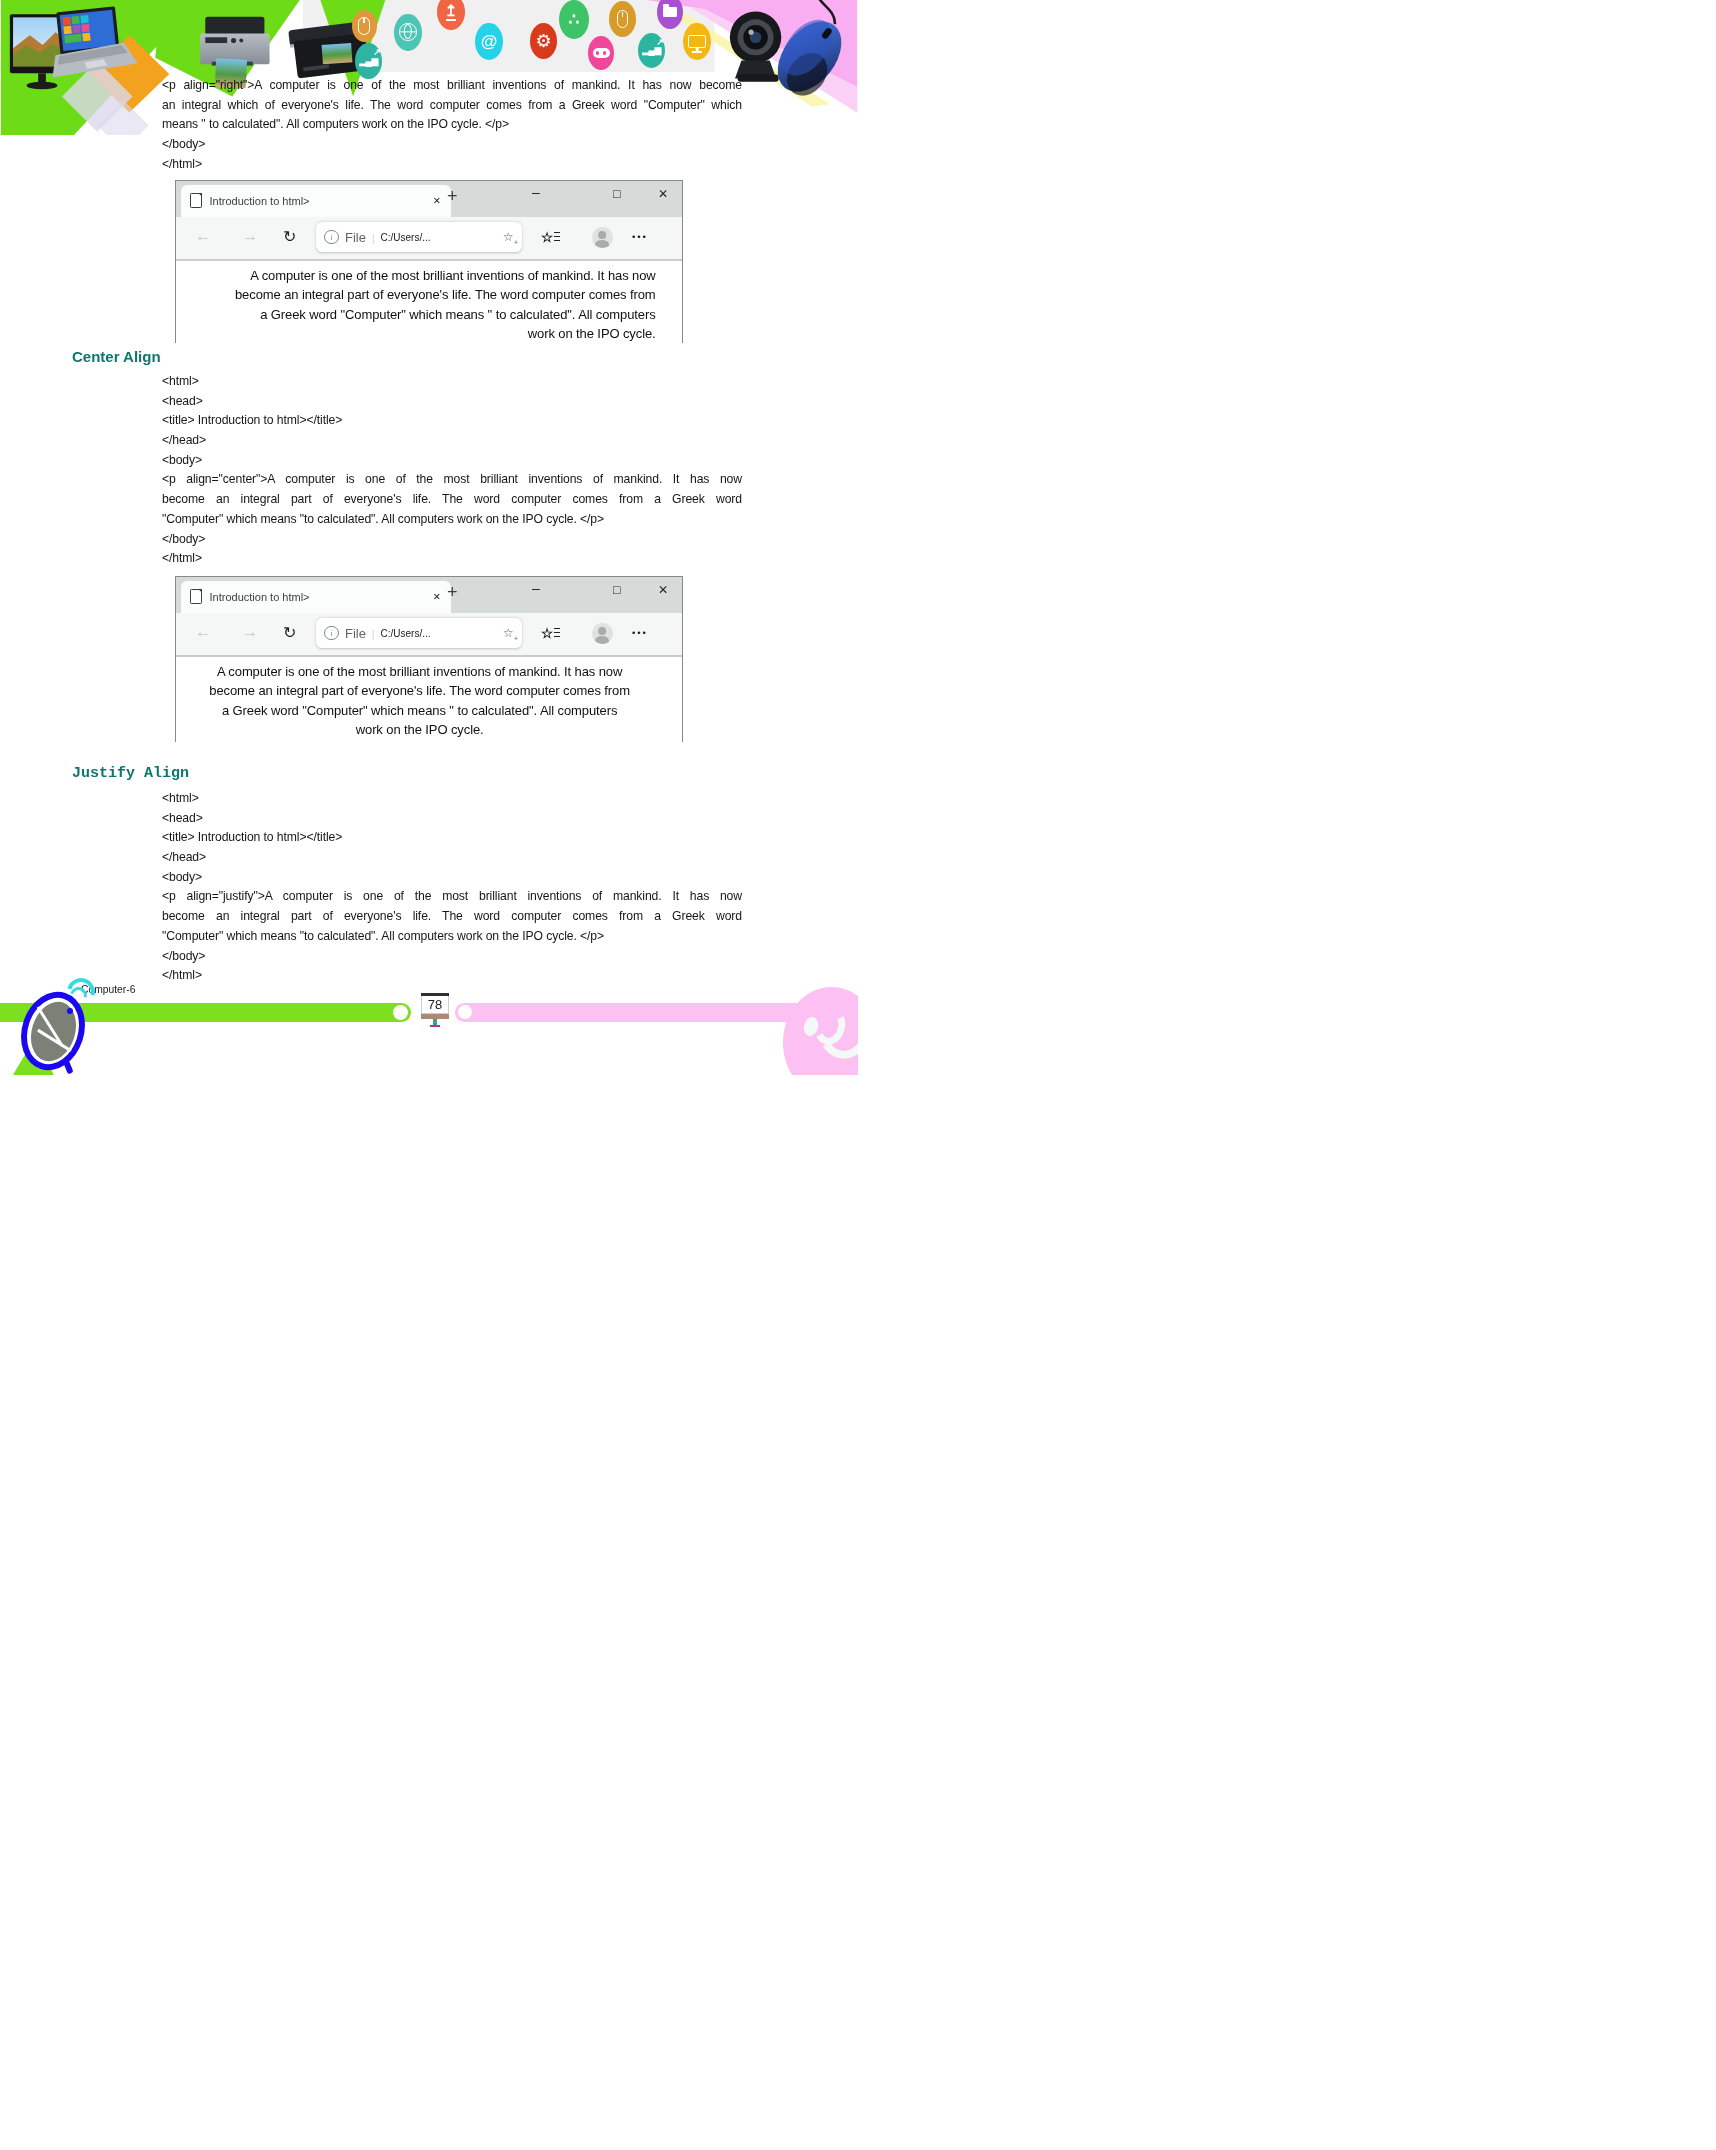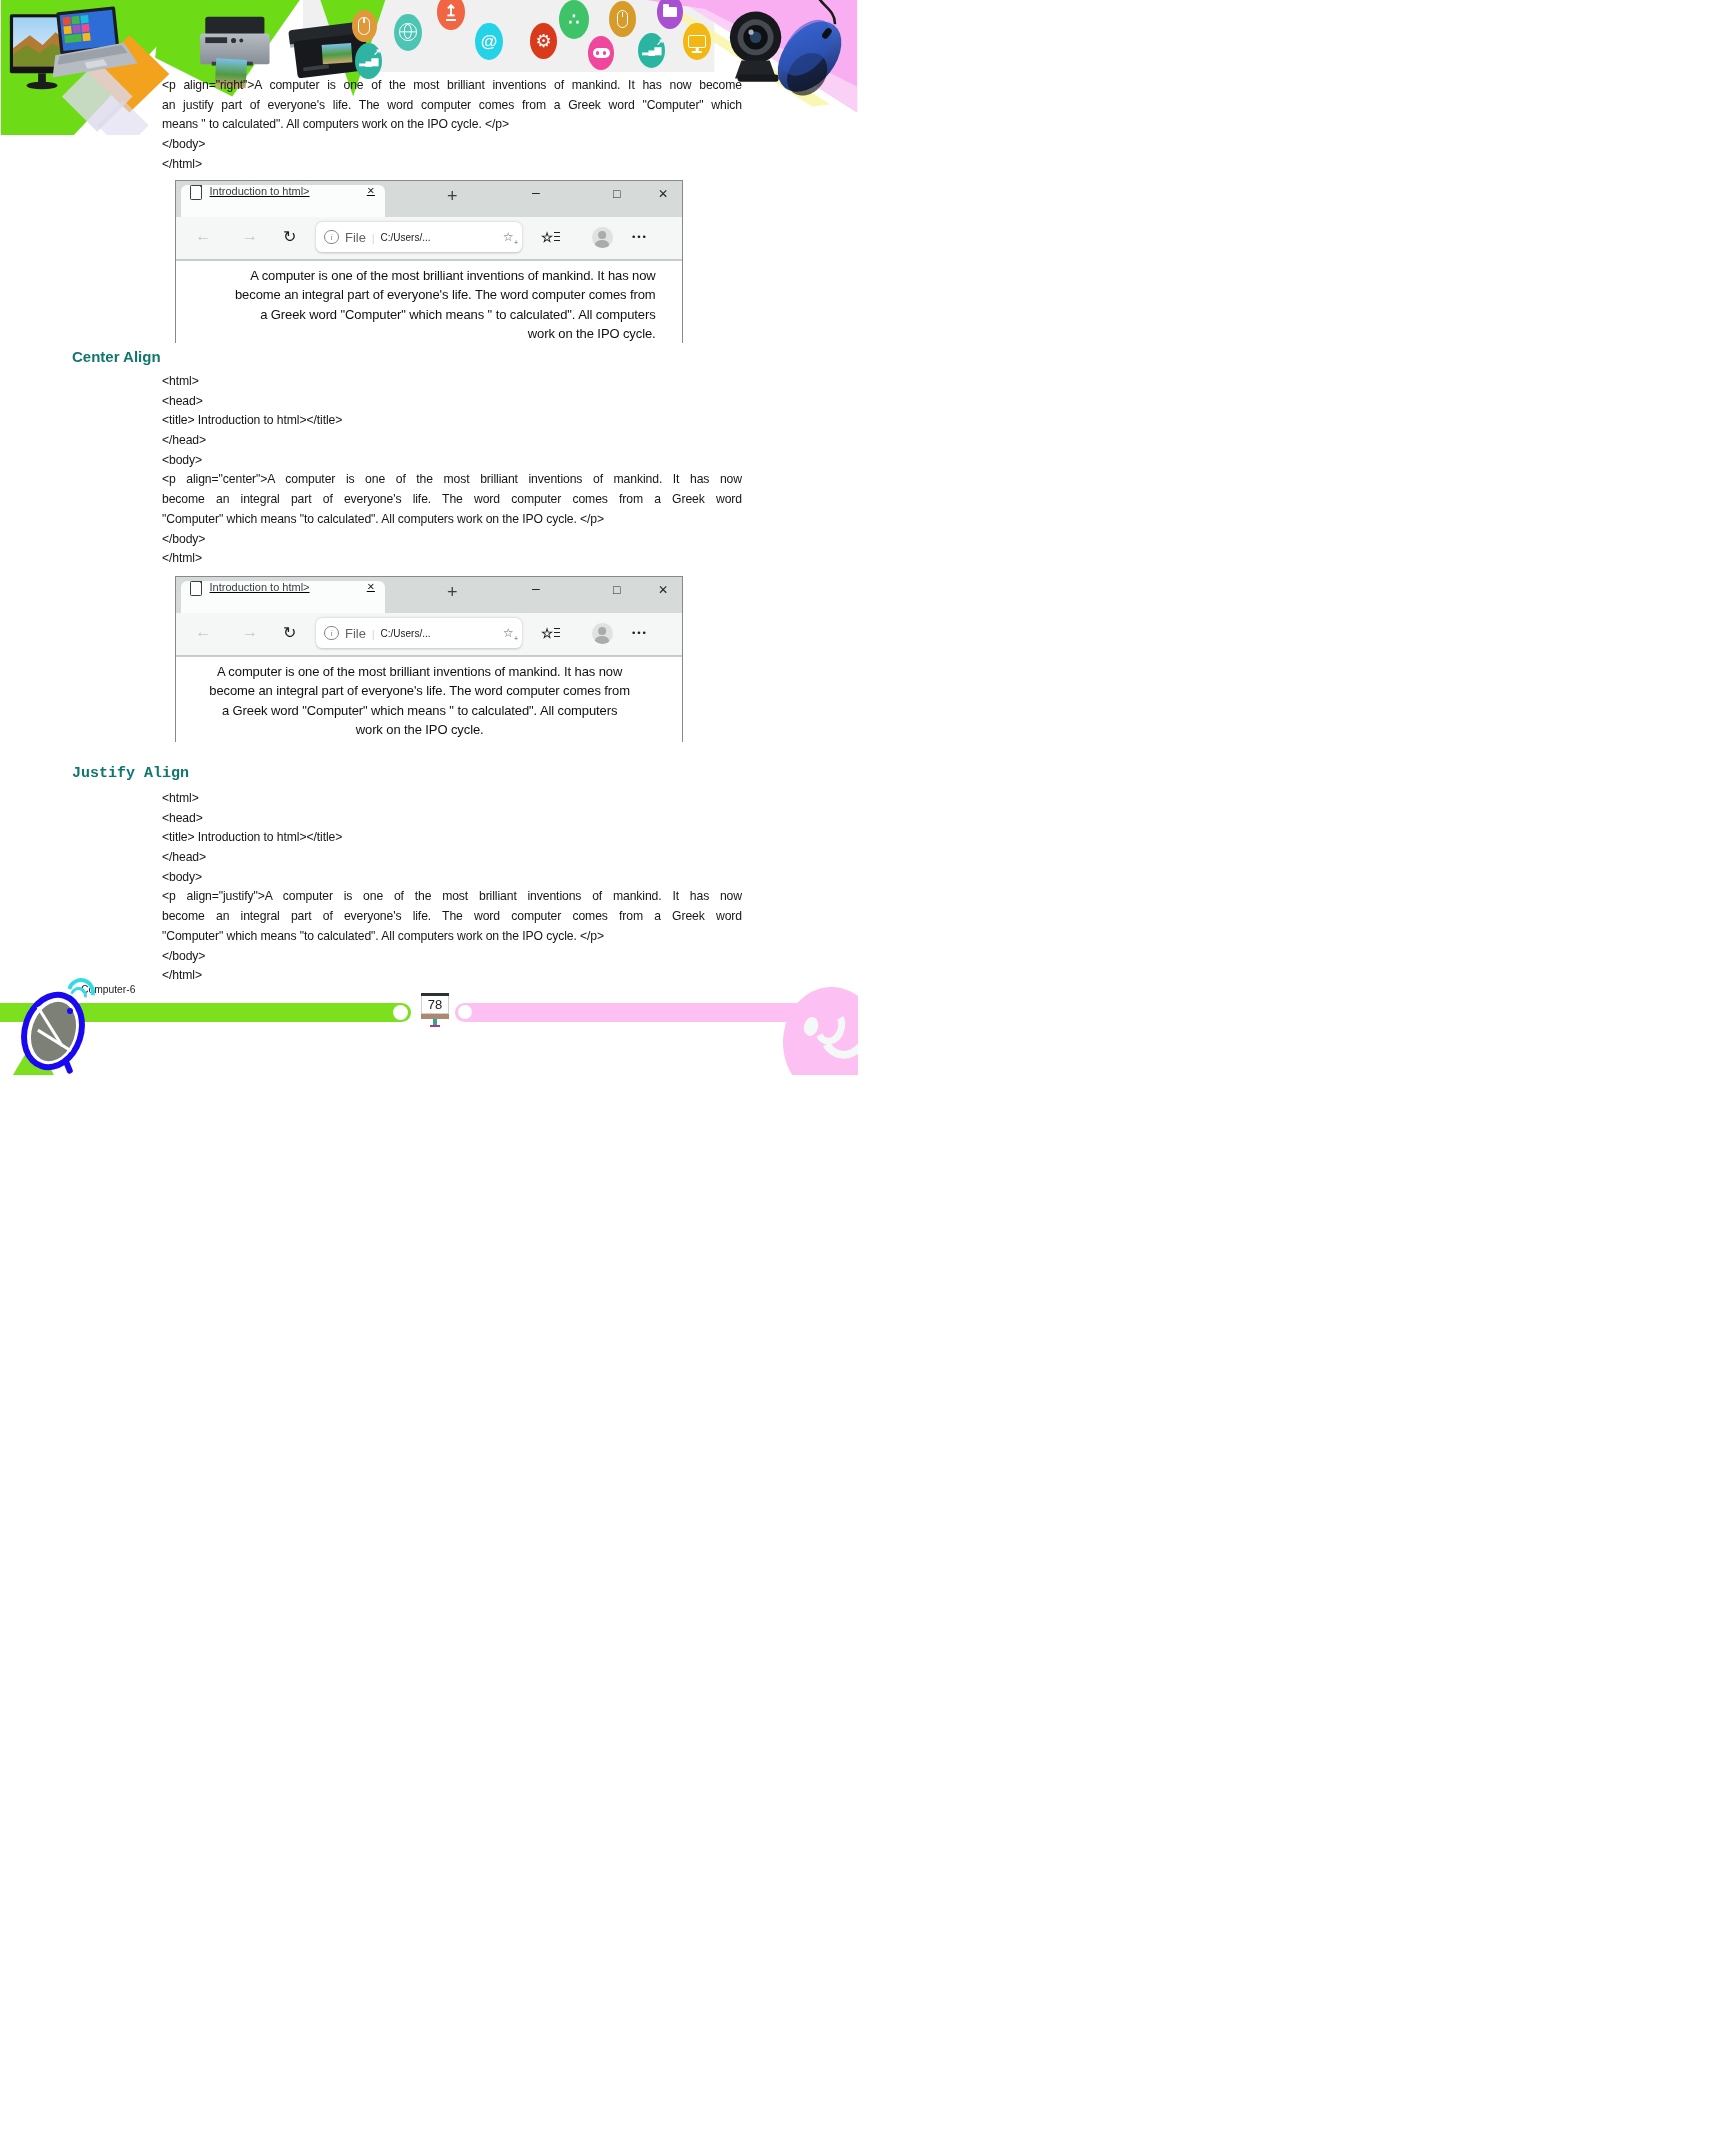--- a/index.html
+++ b/index.html
@@ -30,21 +30,21 @@
   .ig-monitor::before{content:"";position:absolute;left:50%;bottom:-3.9px;transform:translateX(-50%);width:2.6px;height:2.6px;background:#fff;}
   .ig-monitor::after{content:"";position:absolute;left:50%;bottom:-5.8px;transform:translateX(-50%);width:10.3px;height:1.9px;background:#fff;}
   
   .codeblock{position:absolute;left:162px;width:580px;z-index:3;}
   .code-line{height:19.7px;line-height:19.7px;font-size:12.2px;letter-spacing:-0.1px;color:#161616;white-space:nowrap;}
   .code-line.jl{white-space:normal;text-align:justify;text-align-last:justify;}
   .sec-heading{position:absolute;left:72px;font-size:15px;font-weight:bold;color:#0f766e;z-index:3;}
   
   .bwin{position:absolute;left:175px;width:508px;background:#fff;border:0.6px solid #858b8b;border-bottom:none;box-sizing:border-box;z-index:3;}
   .tabbar{height:36px;background:#d6dad8;position:relative;}
-  .tab{position:absolute;left:5.2px;top:3.9px;width:204px;height:32px;background:#fbfcfc;border-radius:6.4px 6.4px 0 0;display:flex;align-items:flex-start;text-decoration:underline;}
+  .tab{position:absolute;left:5.2px;top:3.9px;width:270px;height:32px;background:#fbfcfc;border-radius:6.4px 6.4px 0 0;display:flex;align-items:center;}
   .docicon{width:9.7px;height:13px;border:1.3px solid #3c4043;border-radius:1.3px;margin-left:9px;position:relative;background:#fff;flex:none;}
   .docicon::before{content:"";position:absolute;right:-1.3px;top:-1.3px;width:3.9px;height:3.9px;background:#3c4043;clip-path:polygon(0 0,100% 100%,100% 0);}
   .tab-title{font-size:11px;color:#3a3f42;margin-left:7.7px;white-space:nowrap;}
   .tab-close{margin-left:auto;margin-right:10.3px;font-size:9.7px;color:#202124;cursor:default;}
   .newtab{position:absolute;left:271px;top:5.2px;font-size:18px;font-weight:300;color:#3c4043;}
   .wctl{position:absolute;top:6.4px;font-size:12.2px;color:#26292b;}
   .wmin{left:356px;top:2.6px;font-size:14px;}
   .wmax{left:437px;}
   .wclose{left:482px;}
   .toolbar{height:42px;background:#f5f6f6;border-bottom:0.6px solid #c6caca;position:relative;}
@@ -238,21 +238,21 @@
   </div>
 <div class="bicon" style="left: 683px; top: 23px; width: 28px; height: 37px; background: rgb(243, 183, 19); --ic: #f3b713;">
     <span class="ig ig-monitor"></span>
   </div>
 <div class="bicon" style="left: 355px; top: 43px; width: 27px; height: 36px; background: rgb(47, 179, 163); --ic: #2fb3a3;">
     <span class="ig ig-bars">▂▄▆</span>
   </div>
 
 <div class="codeblock" style="top:76px;">
     <div class="code-line jl">&lt;p align="right"&gt;A computer is one of the most brilliant inventions of mankind. It has now become</div>
-    <div class="code-line jl">an justify part of everyone's life. The word computer comes from a Greek word "Computer" which</div>
+    <div class="code-line jl">an integral which of everyone's life. The word computer comes from a Greek word "Computer" which</div>
     <div class="code-line">means " to calculated". All computers work on the IPO cycle. &lt;/p&gt;</div>
     <div class="code-line">&lt;/body&gt;</div>
     <div class="code-line">&lt;/html&gt;</div>
   </div>
 
 <div class="bwin win1">
   <div class="tabbar">
     <div class="tab">
       <span class="docicon"></span>
       <span class="tab-title">Introduction to html&gt;</span>

